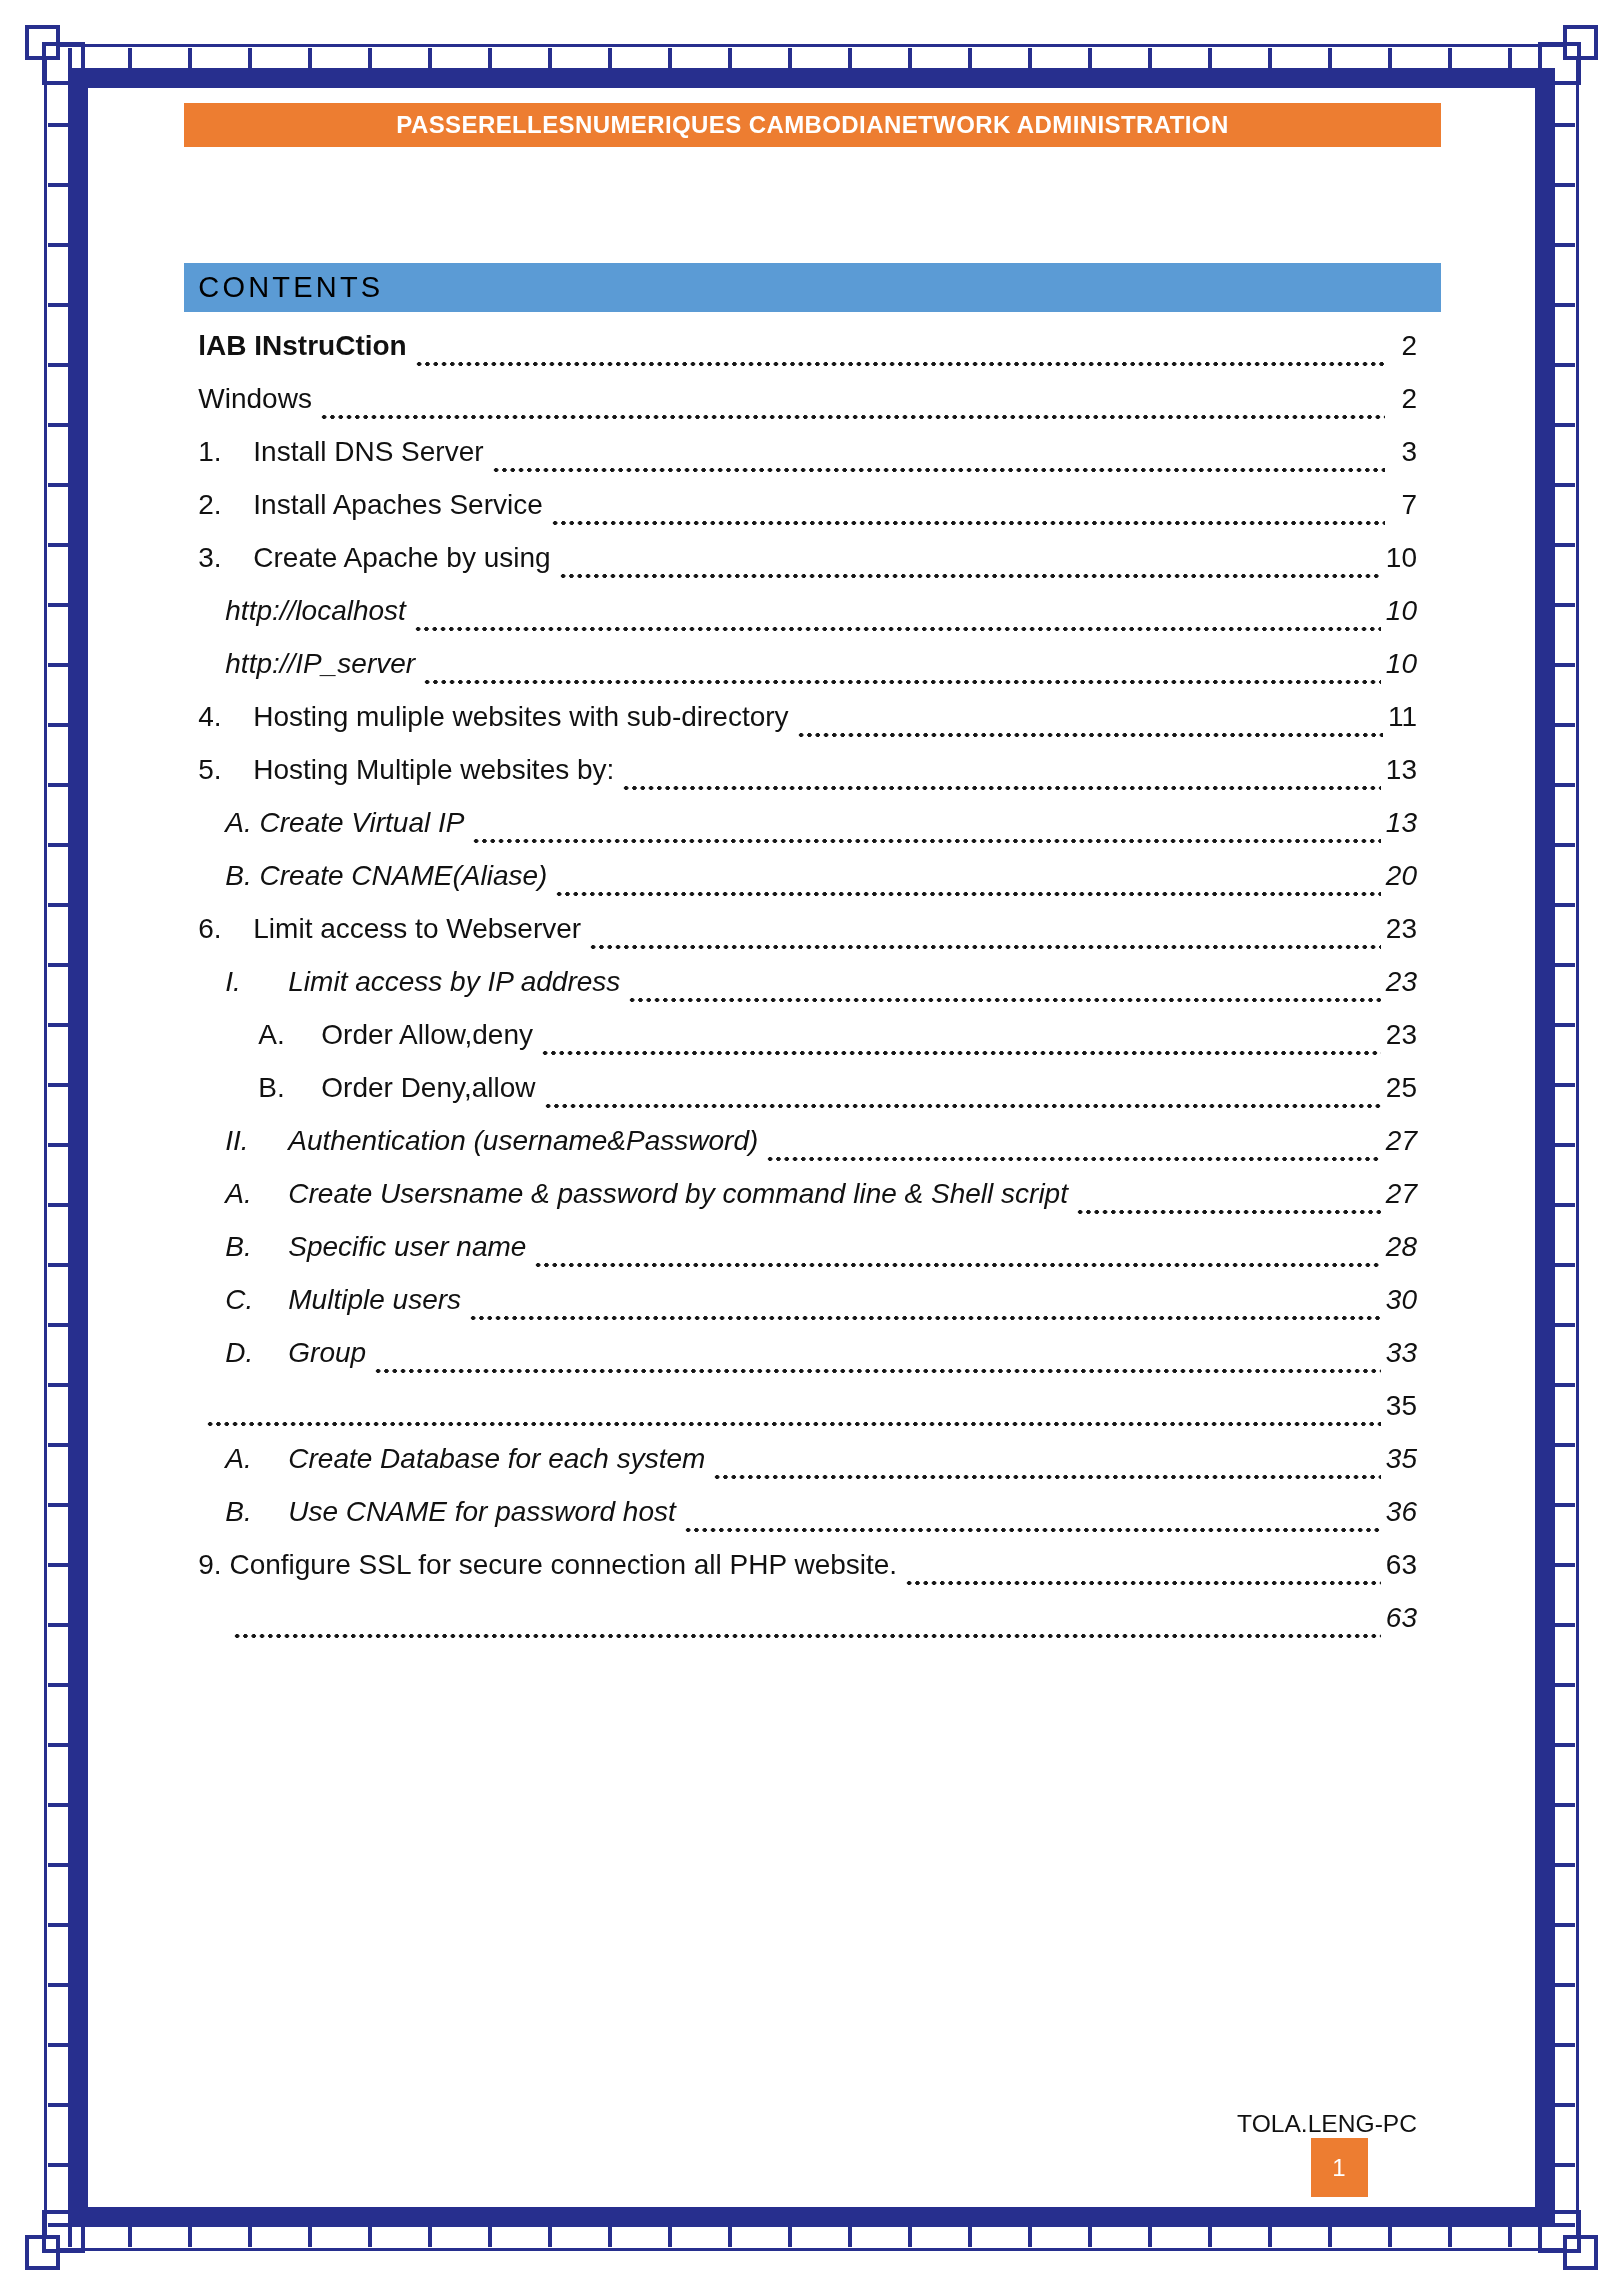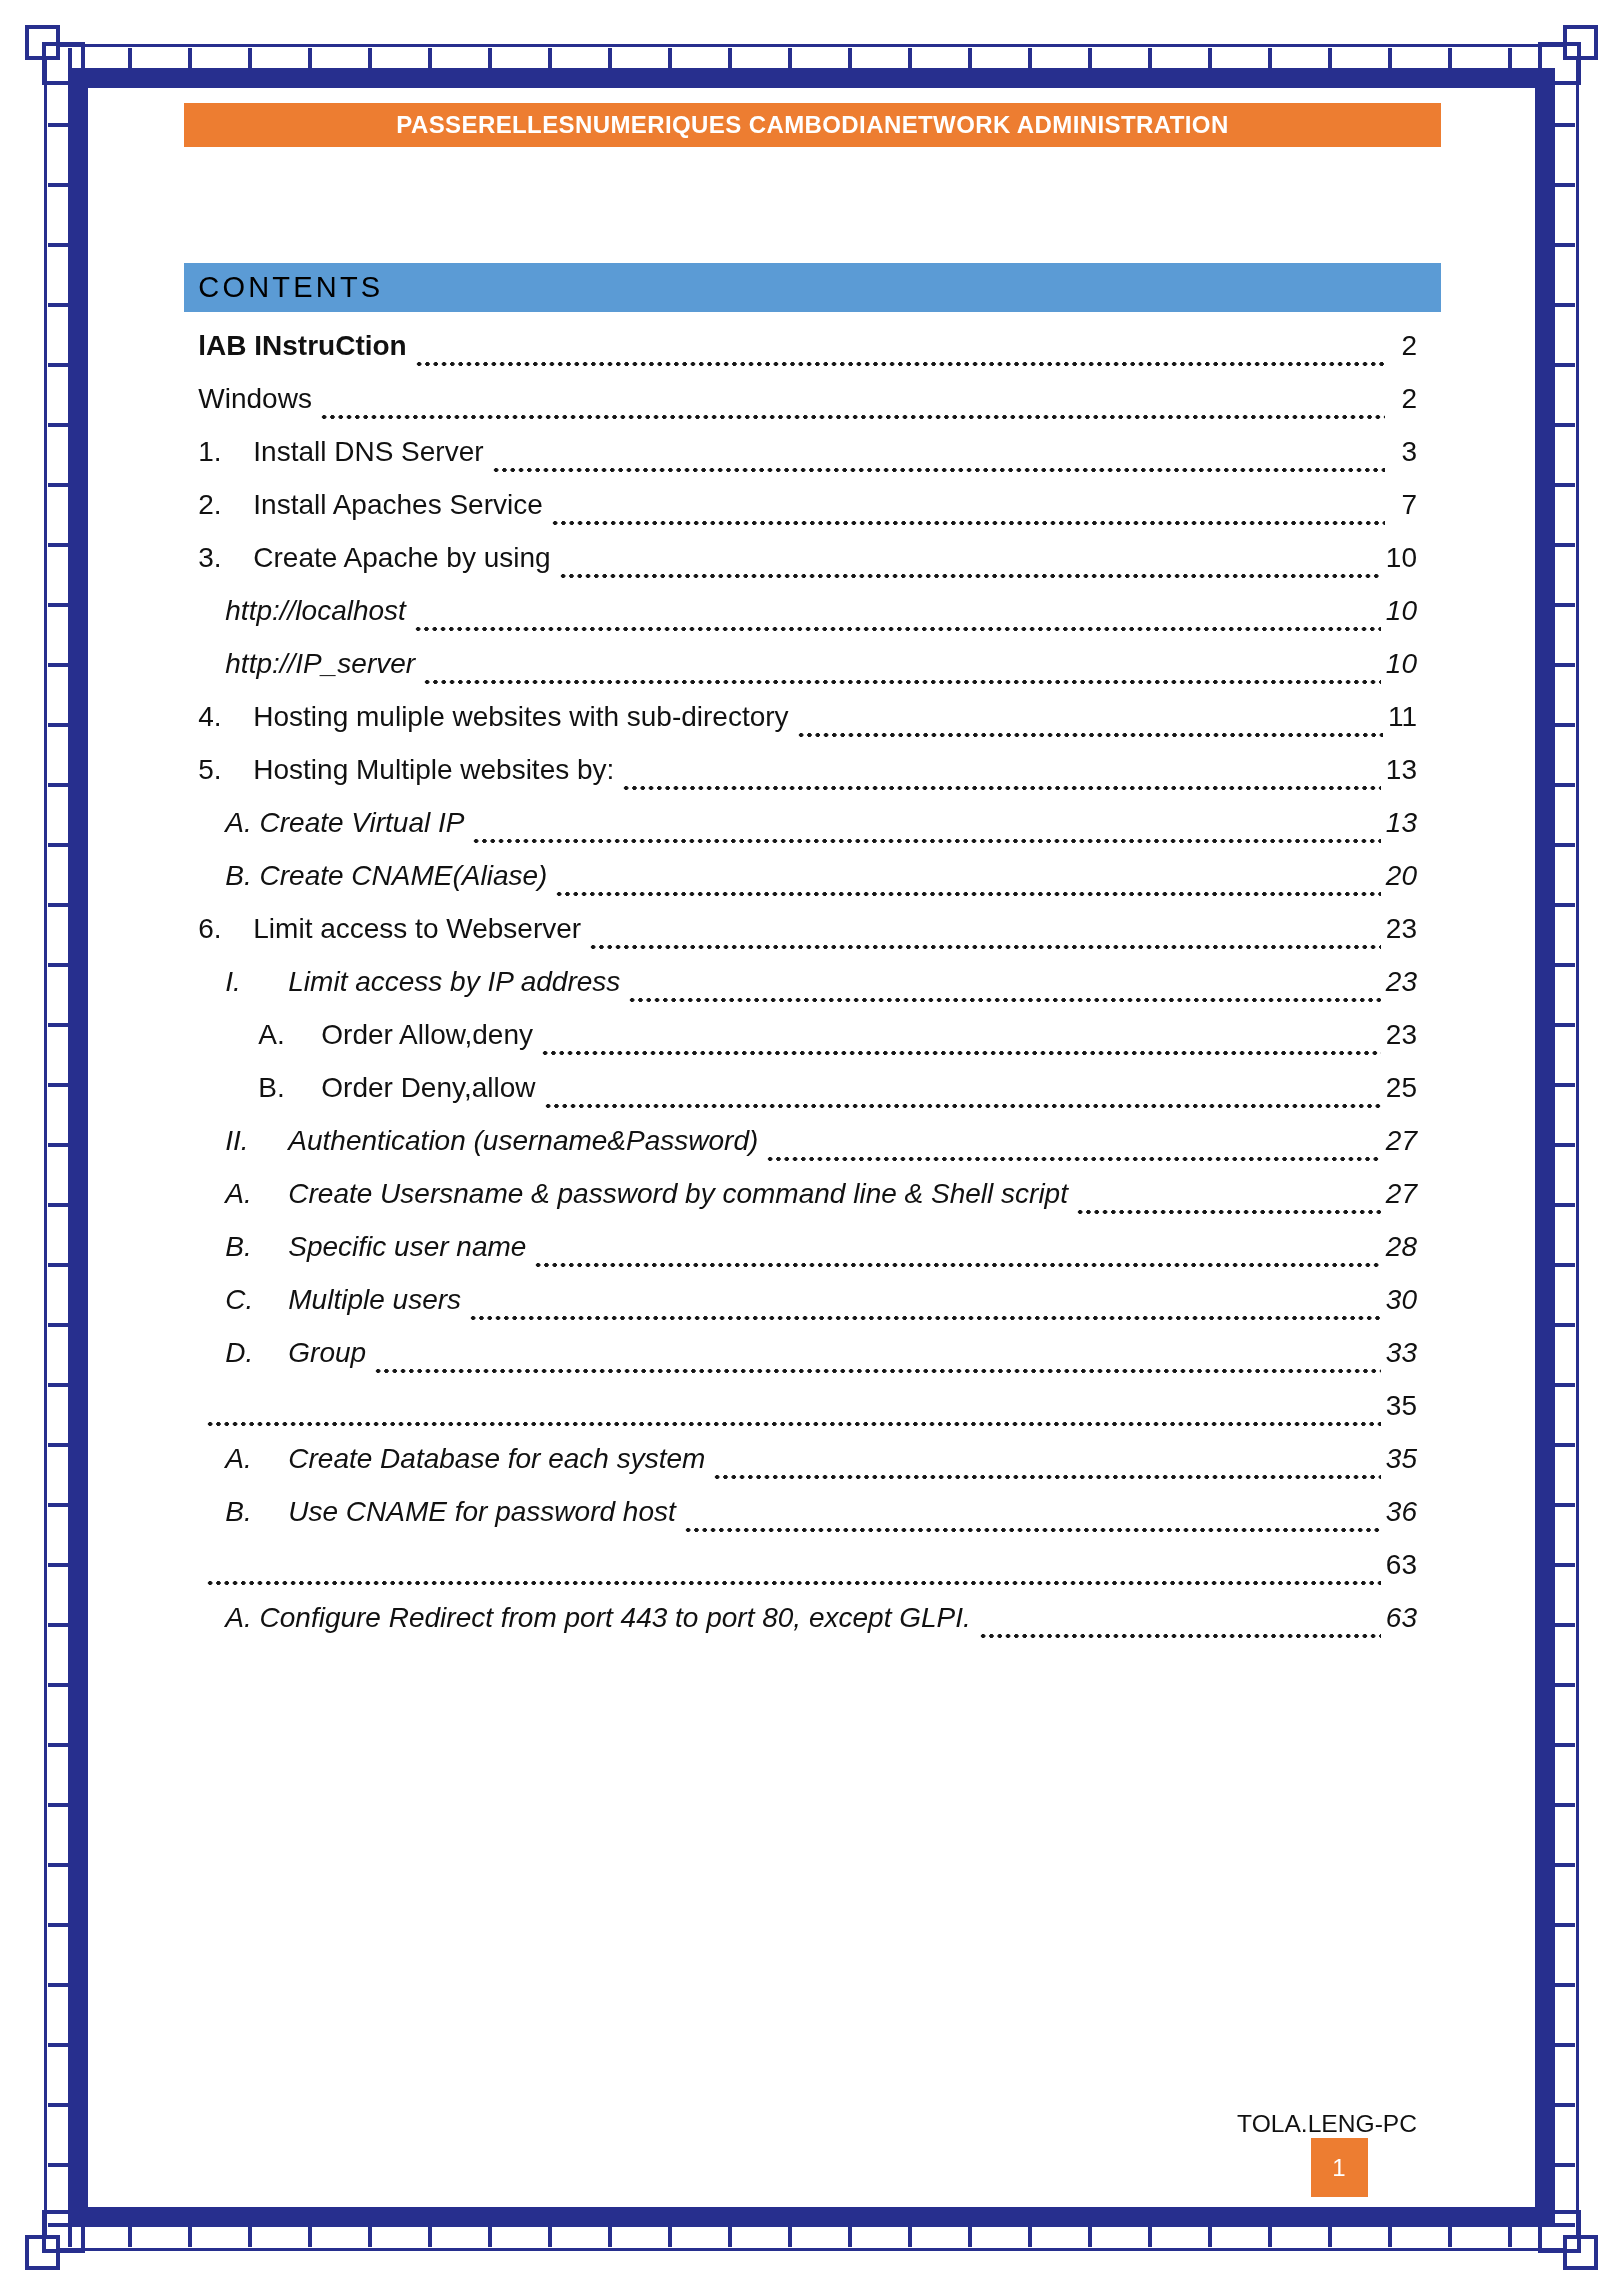--- a/index.html
+++ b/index.html
@@ -213,25 +213,25 @@
           <span class="dots"></span>
           <span class="page-num">35</span>
         </div>
         <div class="toc-row ind1">
           <span class="prefix pw2">B.</span>
           <span class="title">Use CNAME for password host</span>
           <span class="dots"></span>
           <span class="page-num">36</span>
         </div>
         <div class="toc-row">
+          <span class="title">9. Configure SSL for secure connection all PHP website.</span>
           <span class="dots"></span>
           <span class="page-num">63</span>
         </div>
         <div class="toc-row ind1">
-          <span class="title">A. Configure Redirect from port 443 to port 80, except GLPI.</span>
           <span class="dots"></span>
           <span class="page-num">63</span>
         </div>
       </div>
 
     <div class="footer">
       <span class="pc">TOLA.LENG-PC</span>
       <div class="page-box">
         <span>1</span>
       </div>

